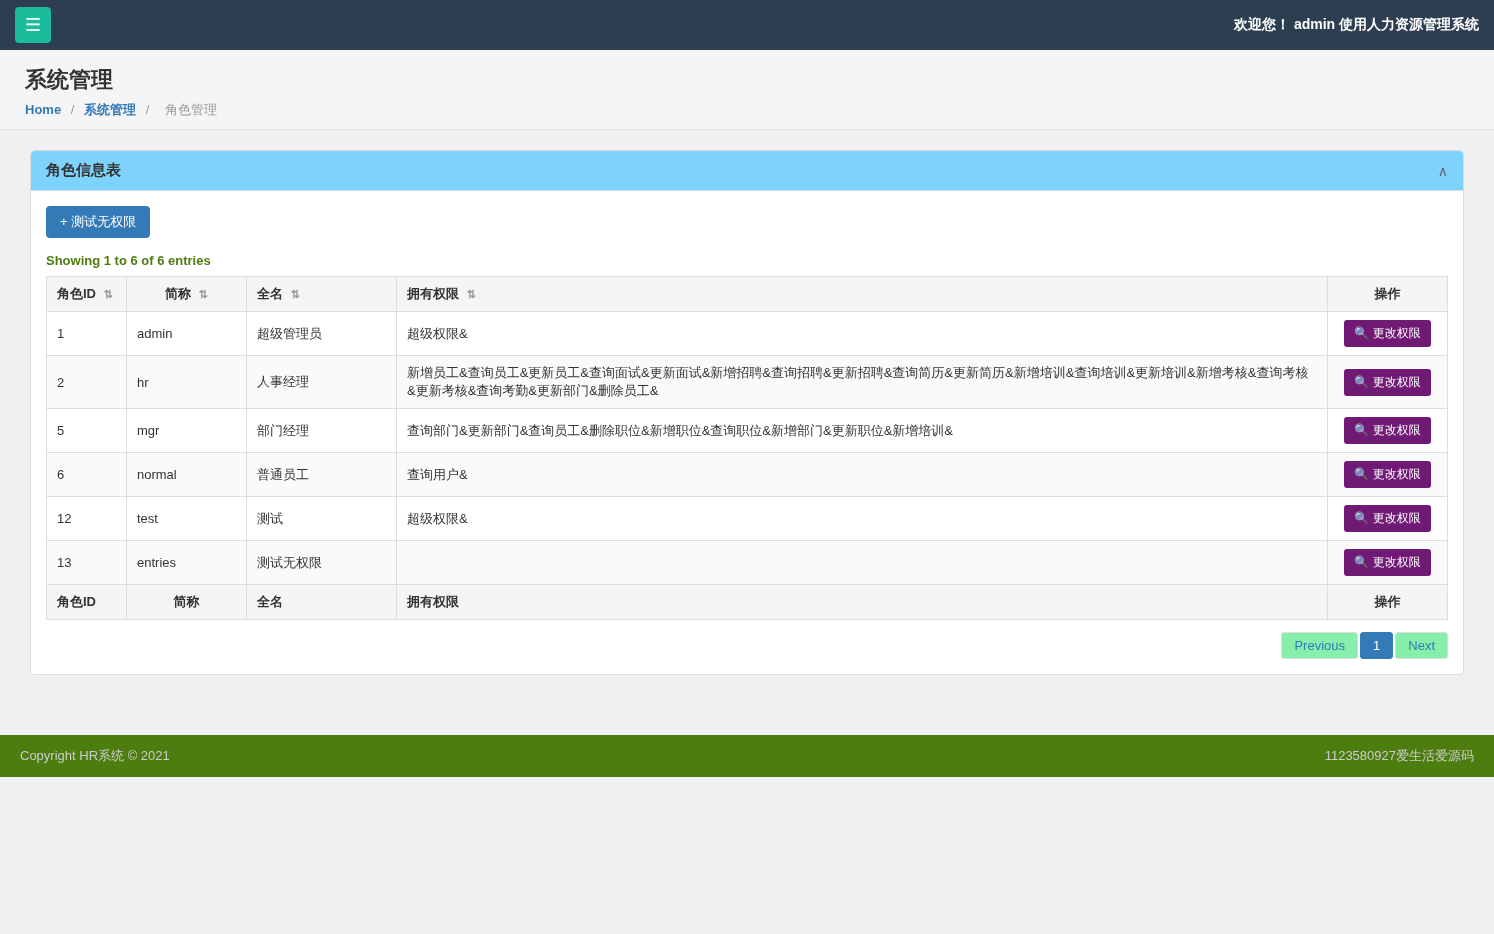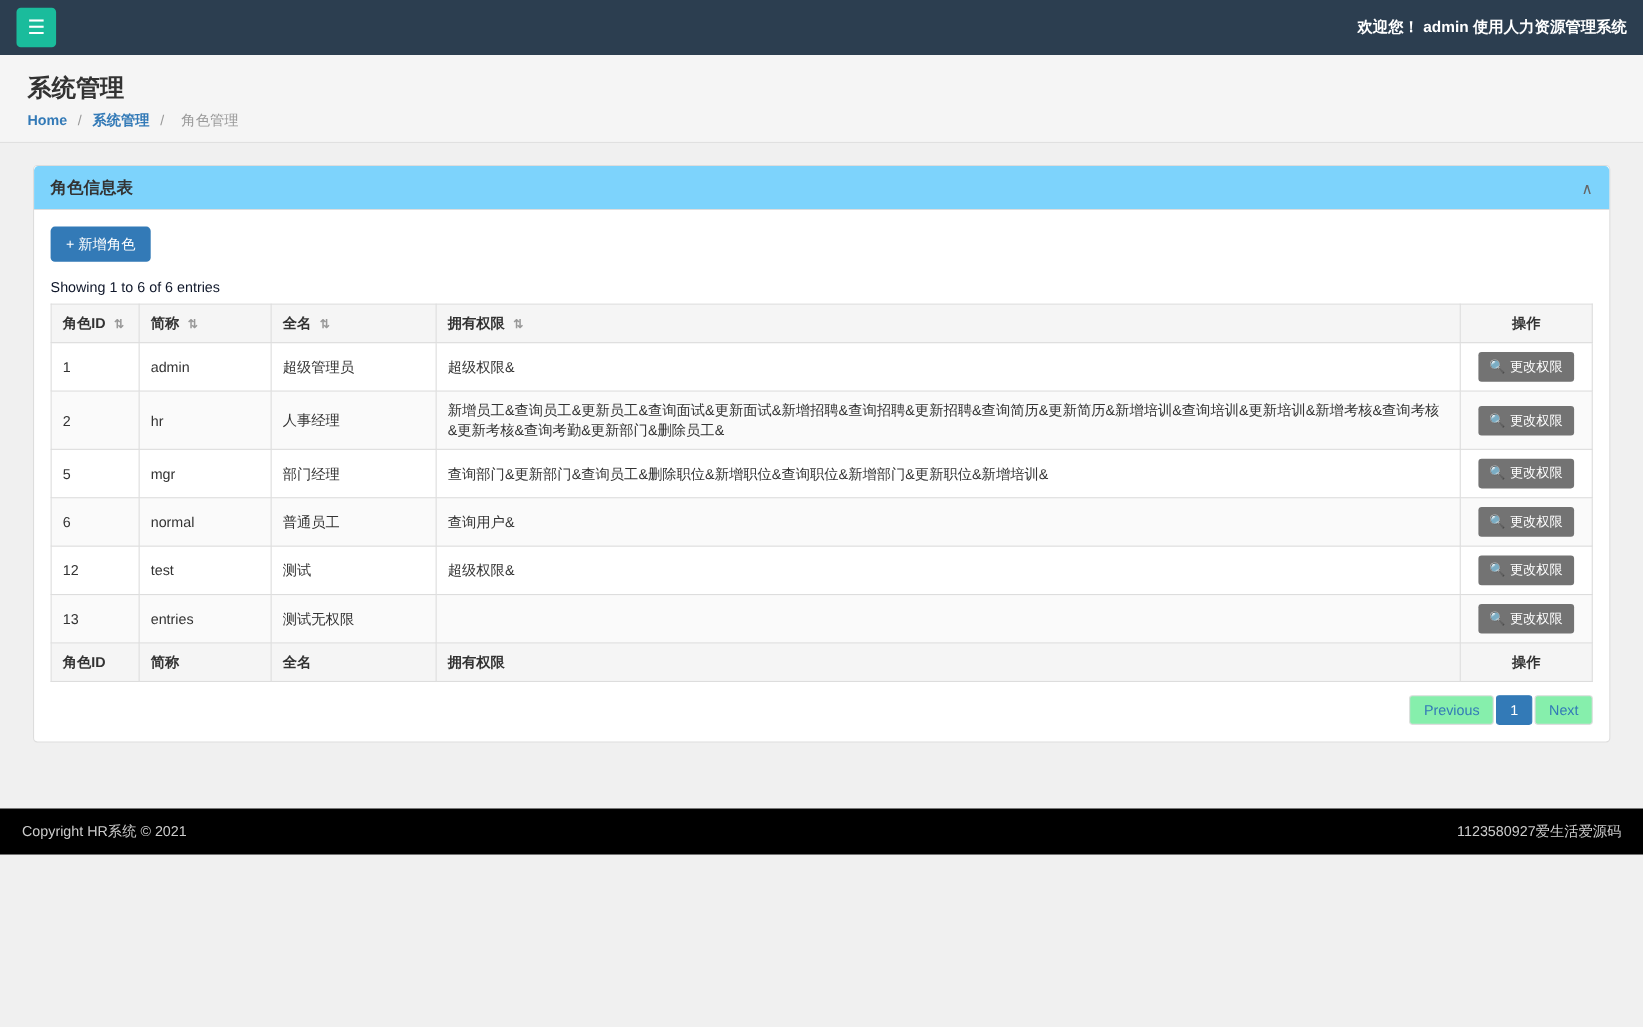--- a/index.html
+++ b/index.html
@@ -131,22 +131,23 @@
     .search-box input {
       padding: 5px 8px;
       border: 1px solid #ccc;
       border-radius: 3px;
       font-size: 13px;
       width: 200px;
     }
 
     .showing-info {
       font-size: 13px;
-      color: #0f172a;
+      color: #4d7c0f;
       margin-bottom: 8px;
+      font-weight: bold;
     }
 
     
     table {
       width: 100%;
       border-collapse: collapse;
       font-size: 13px;
     }
     table th {
       background: #f5f5f5;
@@ -165,21 +166,21 @@
     }
     table tr:nth-child(even) td { background: #fafafa; }
     .sort-icon {
       color: #999;
       font-size: 11px;
       margin-left: 4px;
     }
 
     
     .btn-action {
-      background: #737373;
+      background: #701a75;
       color: white;
       border: none;
       padding: 5px 10px;
       border-radius: 3px;
       cursor: pointer;
       font-size: 12px;
       white-space: nowrap;
     }
 
     
@@ -200,32 +201,32 @@
       border-radius: 3px;
     }
     .page-btn.active {
       background: #337ab7;
       color: white;
       border-color: #337ab7;
     }
 
     
     .footer {
-      background: #000000;
+      background: #4d7c0f;
       color: #ccc;
       font-size: 13px;
       padding: 12px 20px;
       display: flex;
       justify-content: space-between;
       align-items: center;
       margin-top: 40px;
     }
 
     .col-id { width: 80px; }
-    .col-short { width: 120px; }
+    .col-short { width: 120px; text-align: center; }
     .col-full { width: 150px; }
     .col-perm { }
     .col-action { width: 120px; text-align: center; }
   </style>
 </head>
 <body>
 
 <div class="header">
   <button class="header-menu-btn">
     <span>☰</span>
@@ -252,21 +253,21 @@
   <div class="card">
     <div class="card-header">
       <span class="card-header-title">角色信息表</span>
       <button class="card-collapse-btn">
         <span>∧</span>
       </button>
     </div>
     <div class="card-body">
 
       
-      <button class="btn-add">+ 新增角色</button>
+      <button class="btn-add">+ 测试无权限</button>
 
       
 
       
       <div class="showing-info">Showing 1 to 6 of 6 entries</div>
 
       
       <table>
         <thead>
           <tr>

